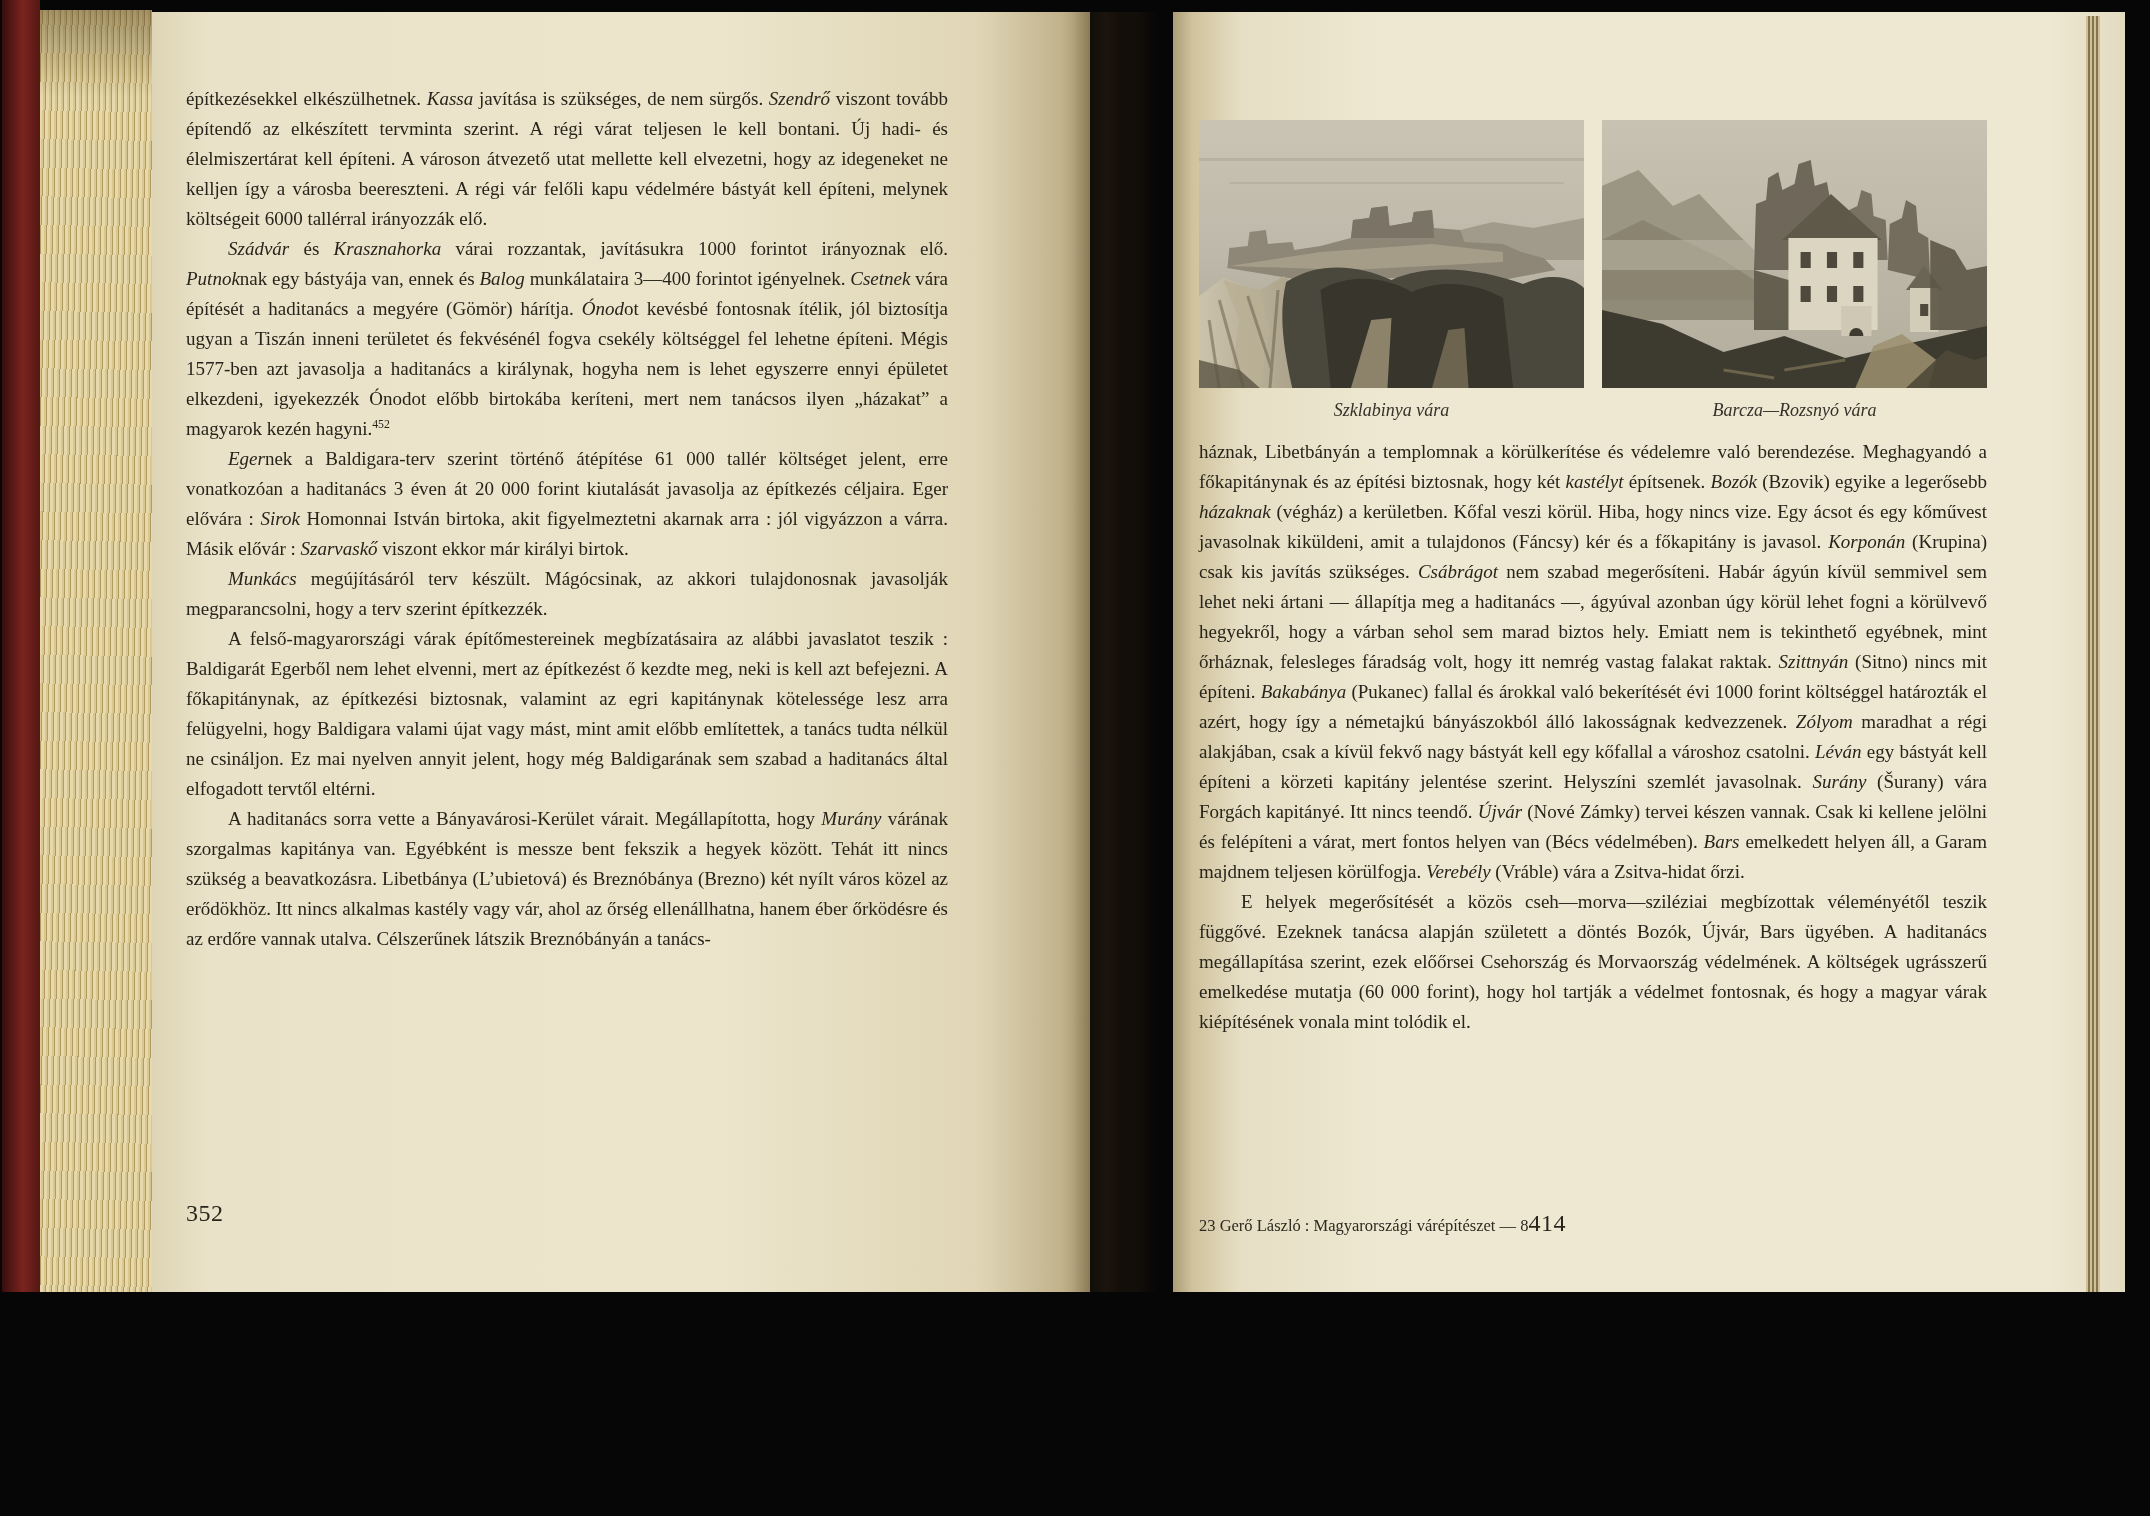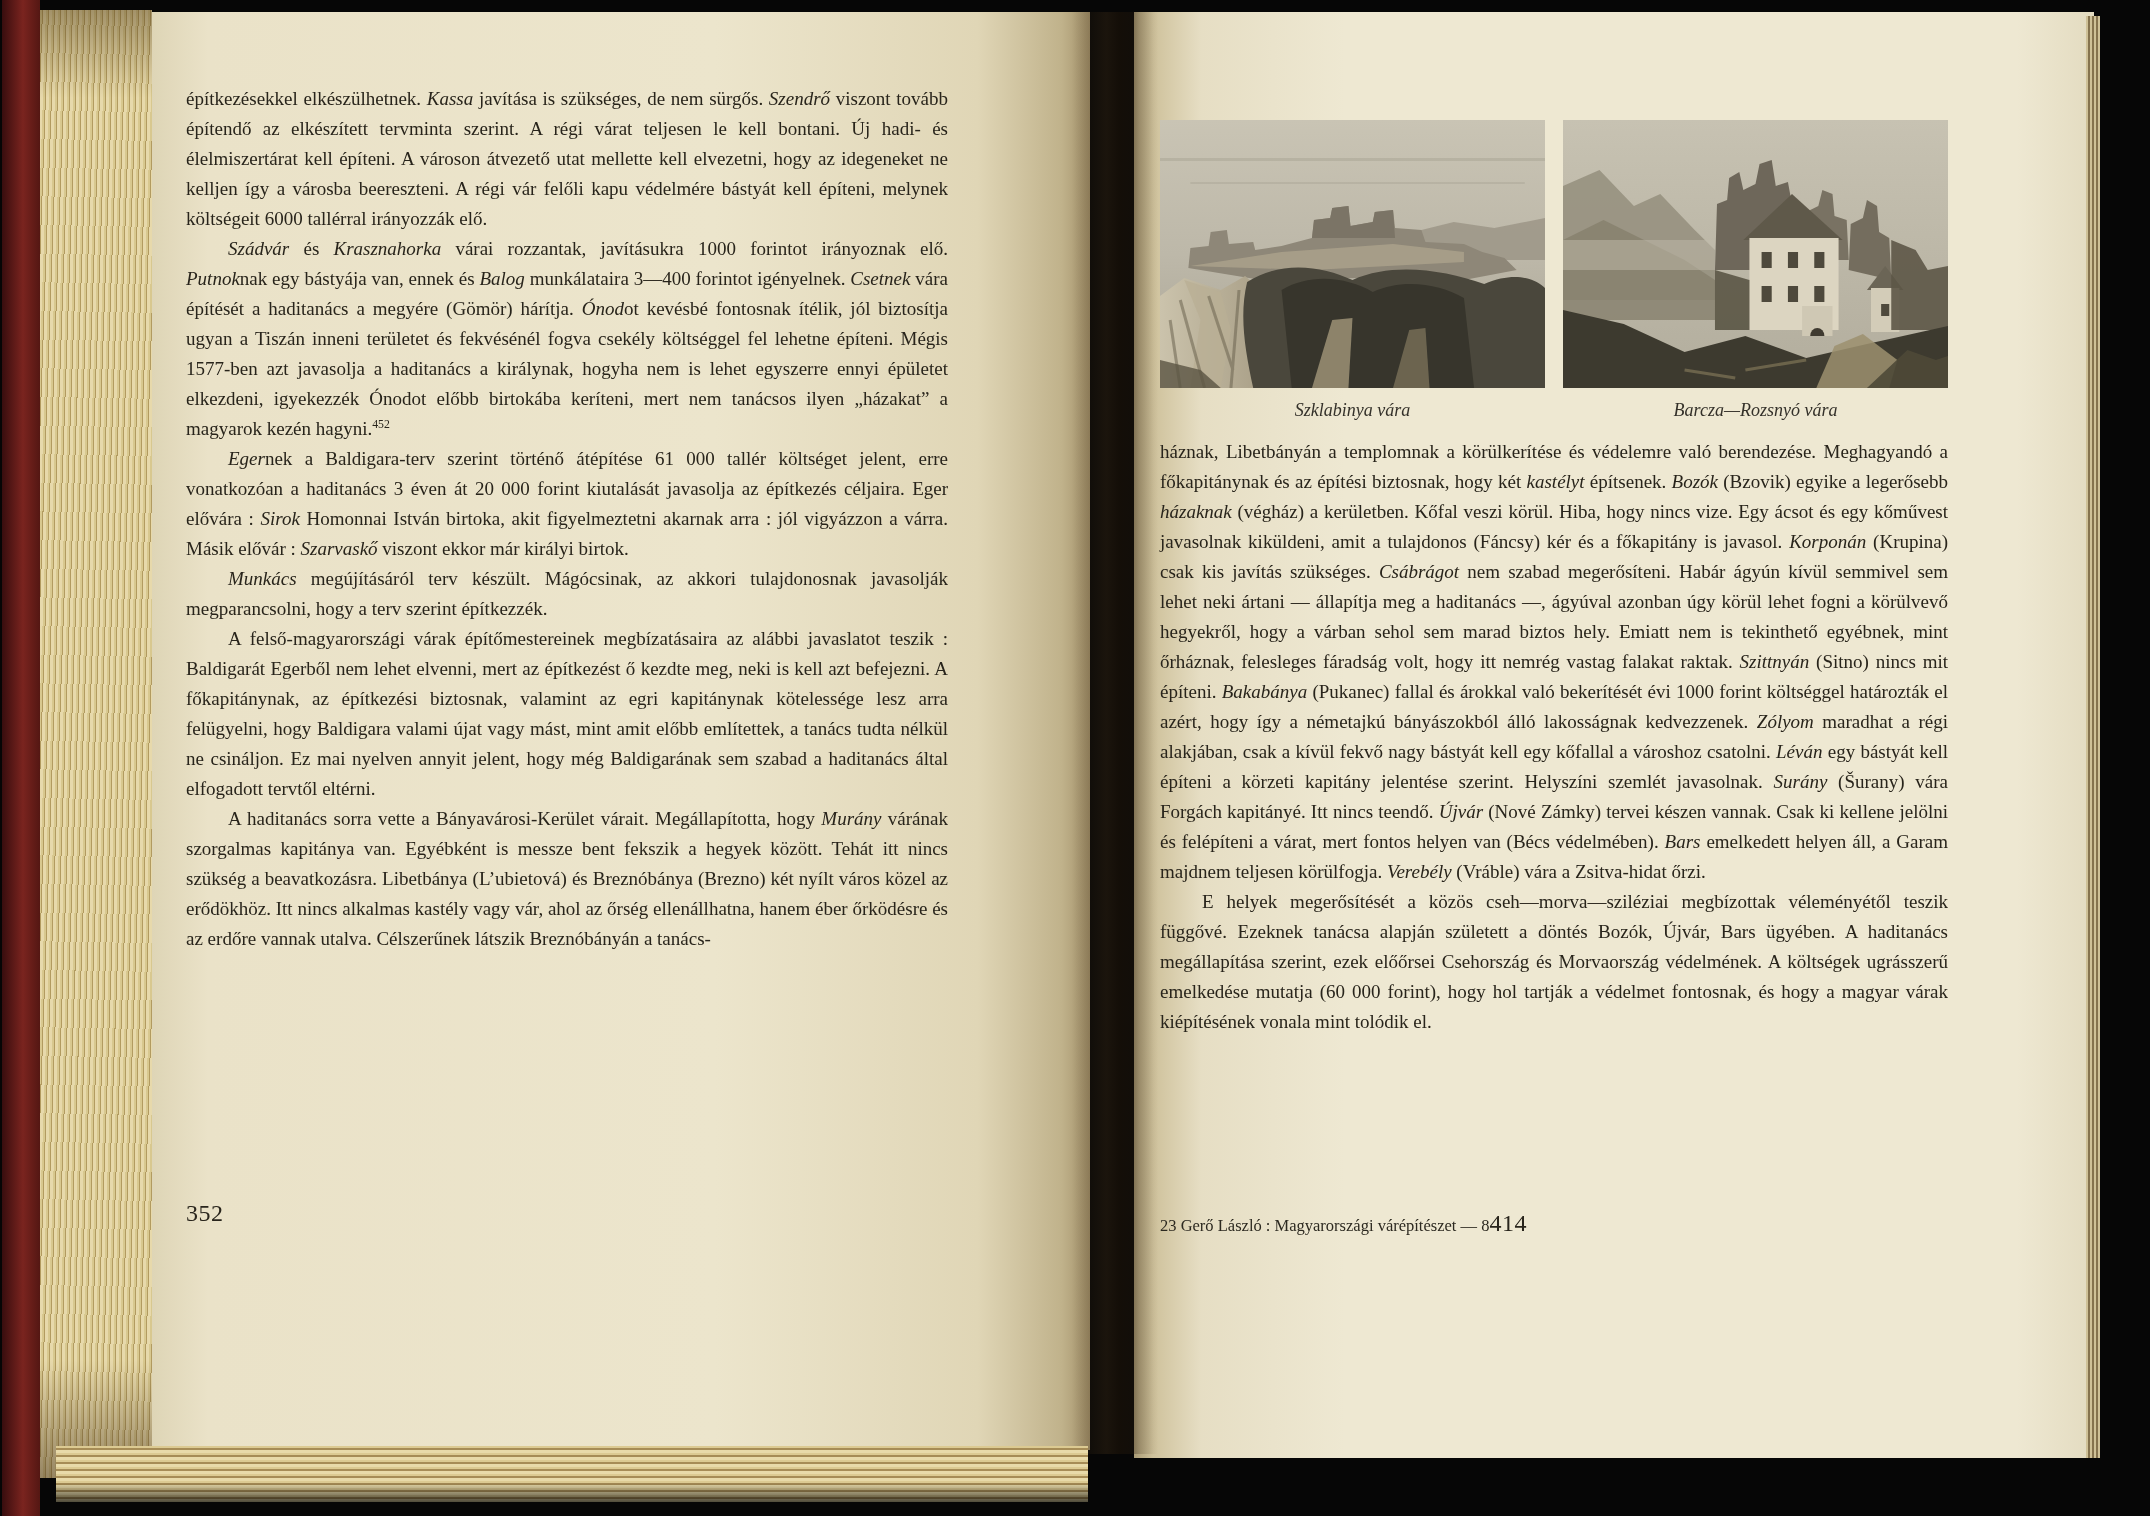--- a/index.html
+++ b/index.html
@@ -1,37 +1,37 @@
 <!DOCTYPE html>
 <html><head>
 <meta charset="utf-8">
 <style>
   html,body{margin:0;padding:0;background:#060606;}
-  .book{position:relative;width:2150px;height:1516px;background:#060606;overflow:hidden;
+  .book{position:relative;width:2150px;height:1292px;background:#060606;overflow:hidden;
         font-family:"Liberation Serif","DejaVu Serif",serif;color:#28241b;}
   
   .cover-strip{position:absolute;left:2px;top:0;width:38px;height:100%;
         background:linear-gradient(to right,#380d0e,#7a241f 55%,#541713);}
   
   .fore-edge{position:absolute;left:40px;top:10px;width:112px;height:1468px;
         background-image:
           linear-gradient(to bottom,rgba(80,60,25,.45),rgba(0,0,0,0) 6%,rgba(0,0,0,0) 92%,rgba(70,50,25,.5)),
           repeating-linear-gradient(92deg,#d8c88f 0 2px,#b29b60 2px 3px,#e7d9ab 3px 6px);}
   .bottom-edge{position:absolute;left:56px;top:1446px;width:1032px;height:56px;
         background-image:
           linear-gradient(to bottom,rgba(0,0,0,0) 0 65%,rgba(0,0,0,.65)),
           repeating-linear-gradient(to bottom,#dcca92 0 2px,#a68c56 2px 4px,#e8daa9 4px 7px);}
   .right-edge{position:absolute;left:2086px;top:16px;width:14px;height:1442px;
         background:repeating-linear-gradient(to right,#cfc197 0 2px,#85734e 2px 4px);}
   
   .page{position:absolute;top:12px;}
   .page-left{left:152px;width:938px;height:1438px;
         background:linear-gradient(to right,#ded5b6 0,#eae2c8 6%,#ece5cc 60%,#e0d6b6 88%,#c0b28b 97%,#a18f68 100%);}
-  .page-right{left:1134px;width:952px;height:1446px;
-        background:linear-gradient(to right,#ab9c76 0,#cfc29c 2%,#e6dec4 7%,#eee8d2 22%,#eee8d2 92%,#e3dbc0 100%);padding-left:8px;}
+  .page-right{left:1173px;width:952px;height:1446px;
+        background:linear-gradient(to right,#ab9c76 0,#cfc29c 2%,#e6dec4 7%,#eee8d2 22%,#eee8d2 92%,#e3dbc0 100%);}
   .gutter{position:absolute;left:1072px;top:12px;width:86px;height:1442px;
         background:linear-gradient(to right,rgba(70,52,28,0),rgba(58,42,22,.40) 40%,rgba(28,19,9,.62) 55%,rgba(58,42,22,.22) 78%,rgba(0,0,0,0));}
   
   .text-col{position:absolute;font-size:19px;line-height:30px;text-align:justify;}
   .left-col{left:34px;top:72px;width:762px;}
   .right-col{left:26px;top:425px;width:788px;}
   .para{margin:0;}
   .para.indent{text-indent:42px;}
   sup{font-size:.62em;vertical-align:super;line-height:0;}
   .page-num{font-size:24px;color:#29251c;letter-spacing:.5px;}

